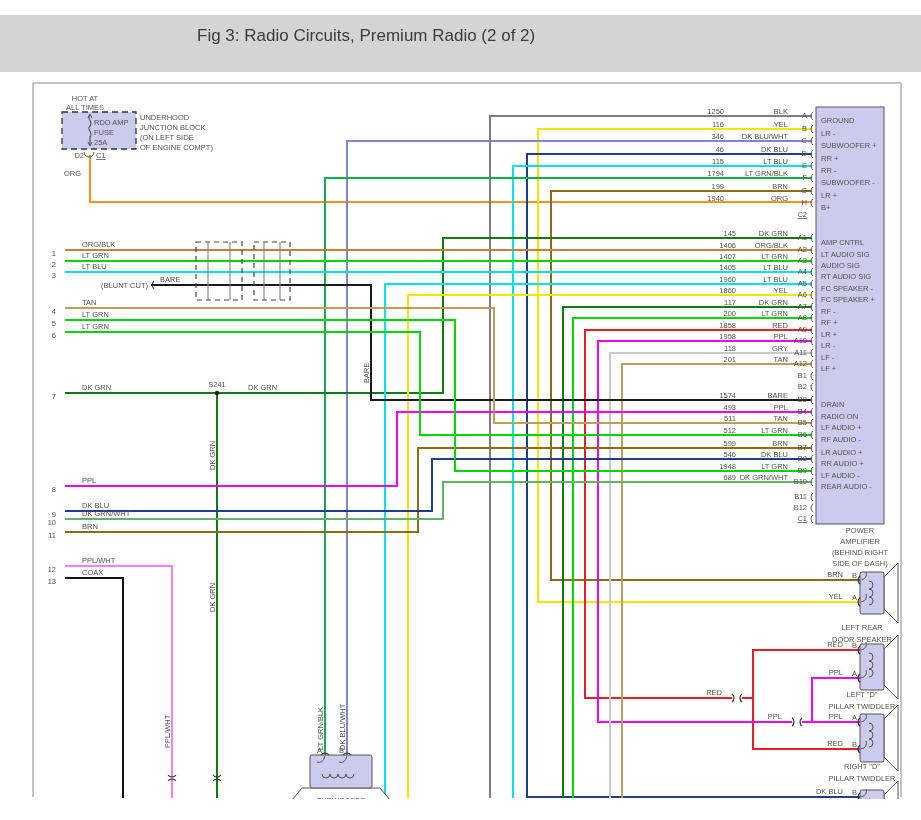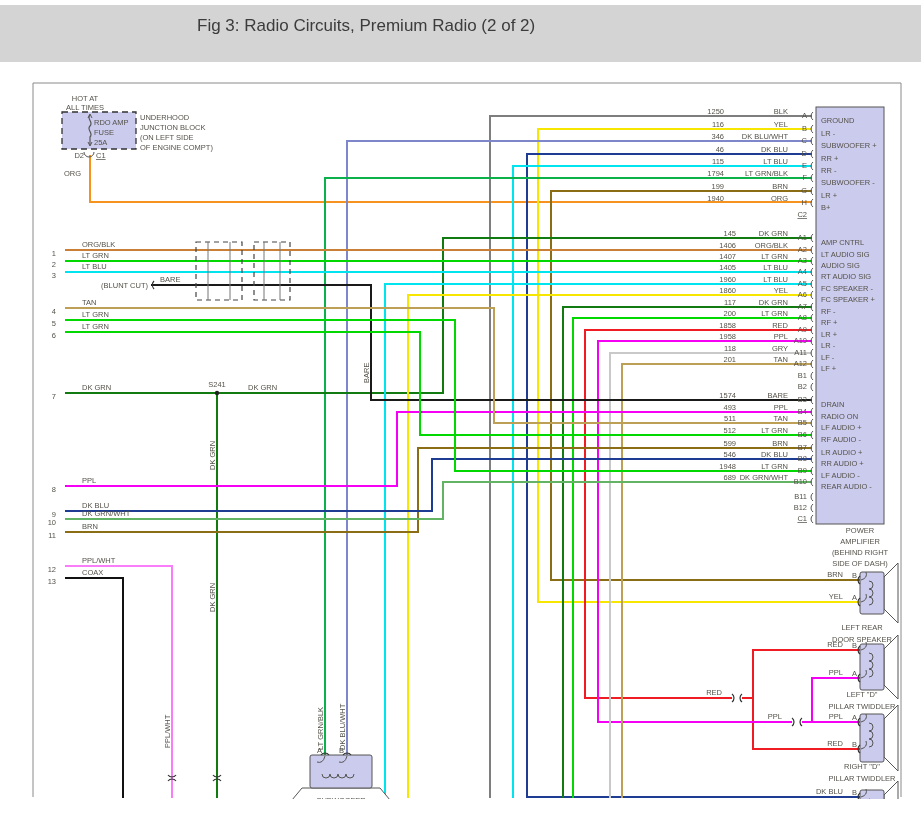--- a/index.html
+++ b/index.html
@@ -1,18 +1,18 @@
 <!DOCTYPE html>
 <html><head>
 <meta charset="utf-8">
 <style>
   html,body{margin:0;padding:0;background:#ffffff;}
   #stage{position:relative;width:921px;height:820px;overflow:hidden;background:#fff;
          font-family:"Liberation Sans",sans-serif;}
-  #titlebar{position:absolute;left:0;top:5px;width:921px;height:57px;background:#d4d4d4;}
+  #titlebar{position:absolute;left:0;top:15px;width:921px;height:57px;background:#d4d4d4;}
   #title{position:absolute;left:197px;top:11px;font-size:17px;color:#3c3c3c;
          font-family:"Liberation Sans",sans-serif;}
   svg{position:absolute;left:0;top:0;}
   text{font-family:"Liberation Sans",sans-serif;}
 </style>
 </head>
 <body>
 
 <div id="stage">
   <div id="titlebar">

